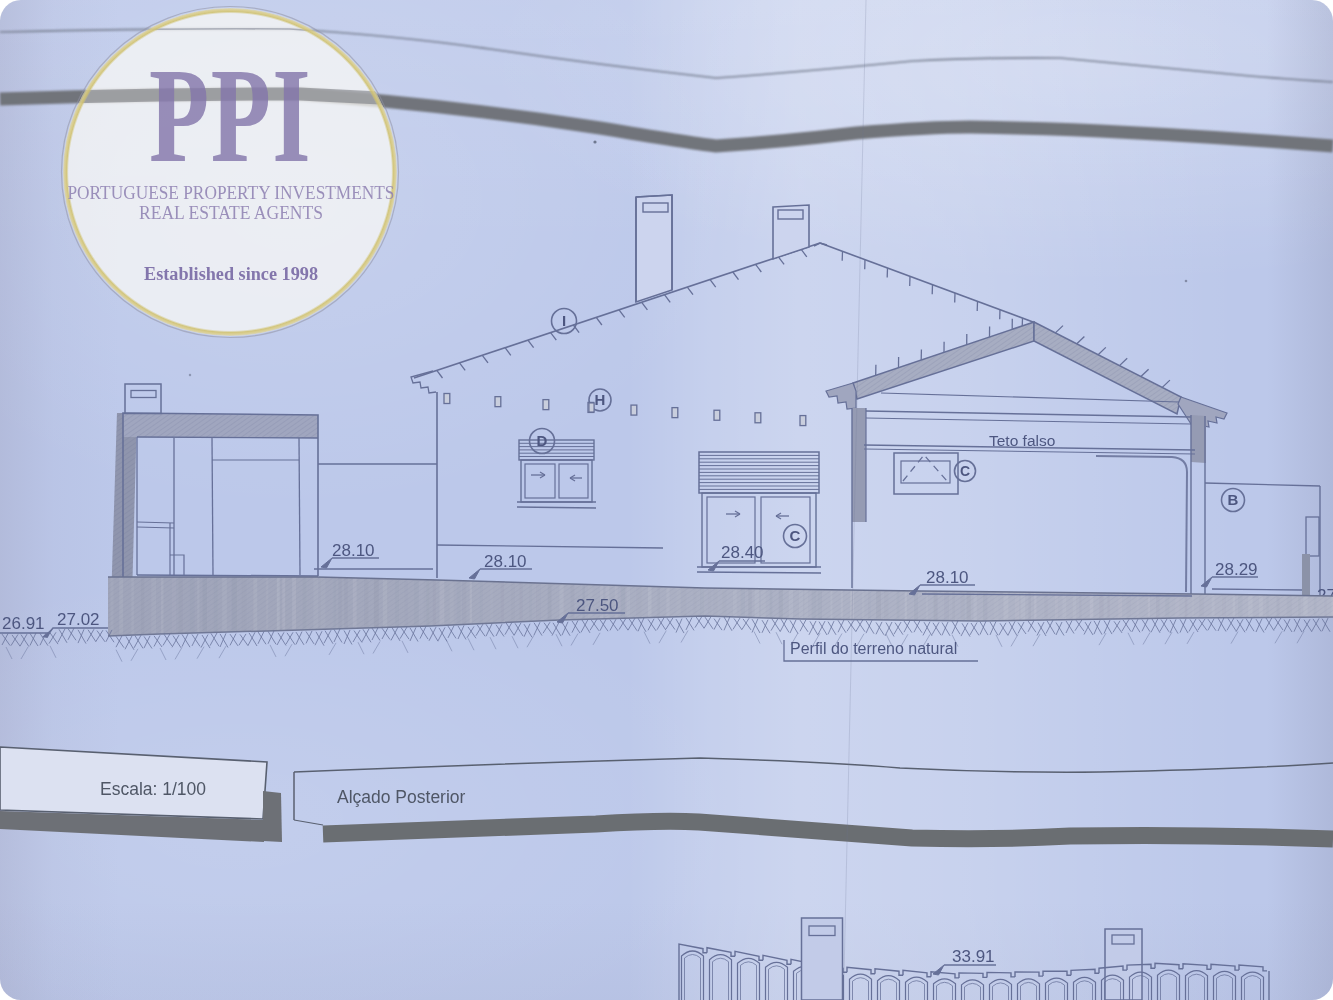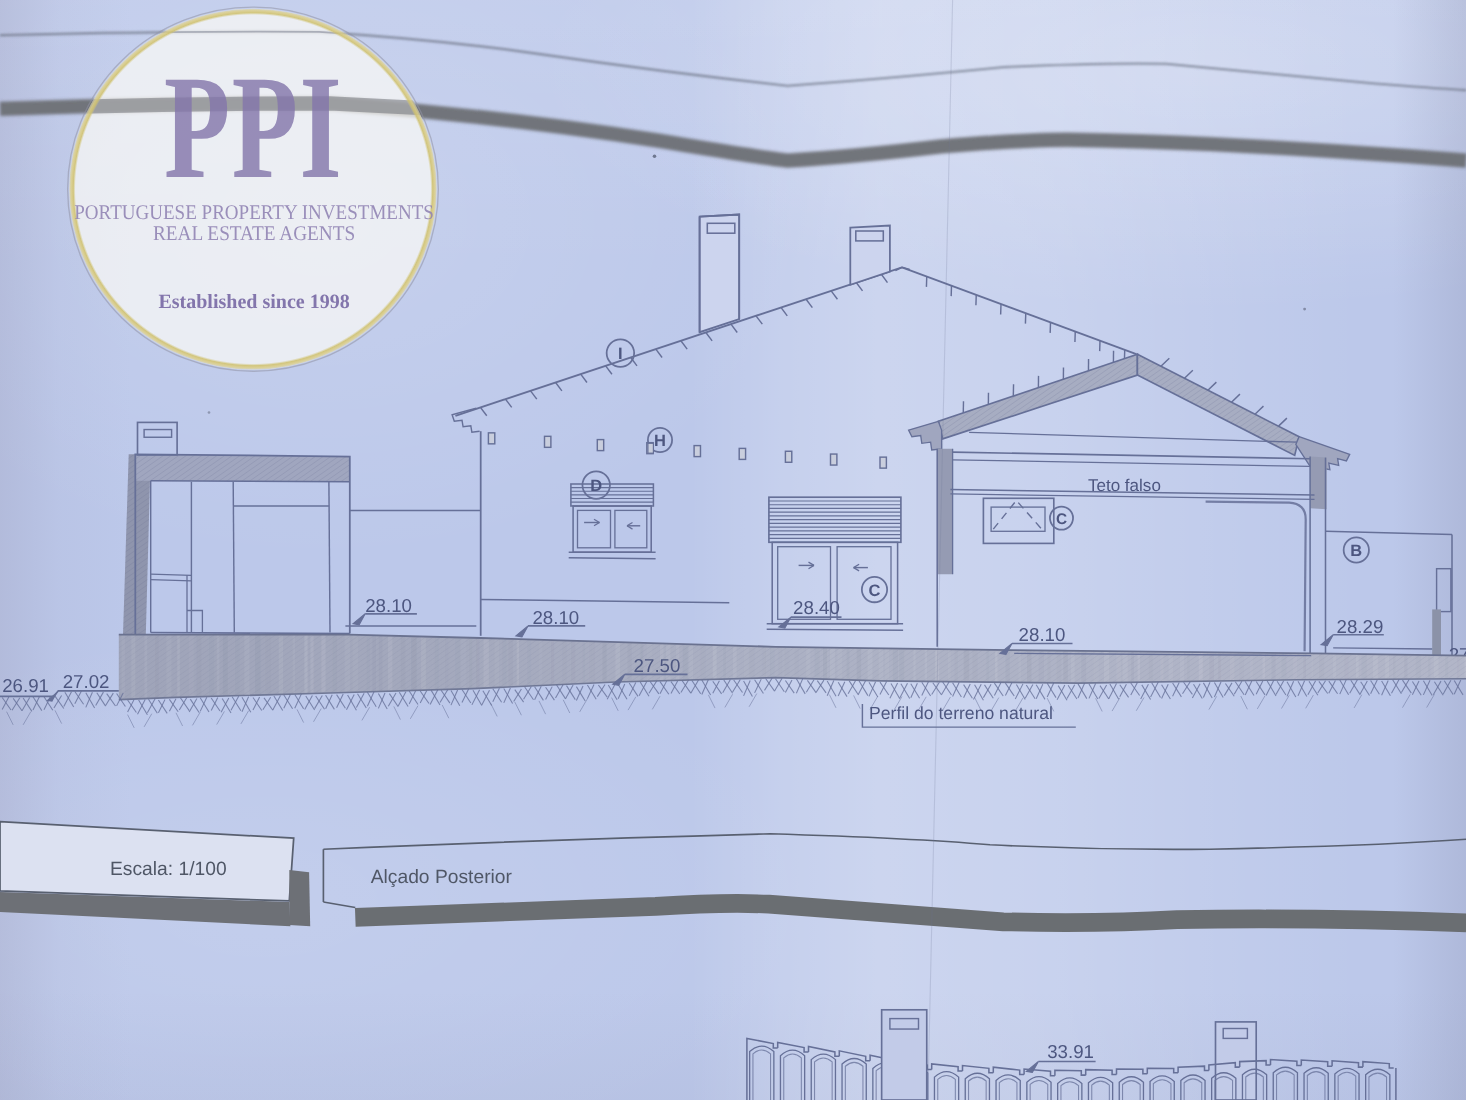--- a/index.html
+++ b/index.html
@@ -6,21 +6,21 @@
 background-color:#bcc8ea;
 background-image:
  linear-gradient(90deg, rgba(150,148,175,0.25) 0, rgba(150,148,175,0.07) 4%, rgba(0,0,0,0) 9%),
  linear-gradient(90deg, rgba(0,0,0,0) 47%, rgba(255,255,255,0.14) 53%, rgba(255,255,255,0.24) 60%, rgba(255,255,255,0.18) 72%, rgba(255,255,255,0.07) 84%, rgba(0,0,0,0) 93%),
  linear-gradient(270deg, rgba(120,124,155,0.20) 0, rgba(0,0,0,0) 5%),
  linear-gradient(0deg, rgba(120,122,150,0.07) 0, rgba(0,0,0,0) 10%),
  linear-gradient(180deg, rgba(255,255,255,0.10) 0, rgba(0,0,0,0) 25%),
  radial-gradient(ellipse 600px 420px at 22% 20%, rgba(255,255,255,0.14), rgba(0,0,0,0) 75%),
  radial-gradient(ellipse 700px 340px at 18% 82%, rgba(255,255,255,0.10), rgba(0,0,0,0) 75%),
  radial-gradient(ellipse 820px 300px at 82% 6%, rgba(255,255,255,0.22), rgba(0,0,0,0) 75%);
-font-family:"Liberation Sans", sans-serif;}
+font-family:"Liberation Sans", sans-serif;border-radius:21px;}
 svg text{text-shadow:none}
 #fold{position:absolute;left:0;top:0;width:1333px;height:1000px;pointer-events:none}
 </style></head>
 <body>
 <div id="page">
 <svg width="1333" height="1000" style="position:absolute;left:0;top:0">
       <defs>
 <filter id="soft" x="-20%" y="-20%" width="140%" height="140%">
           <feGaussianBlur stdDeviation="0.8"></feGaussianBlur>
         </filter>

